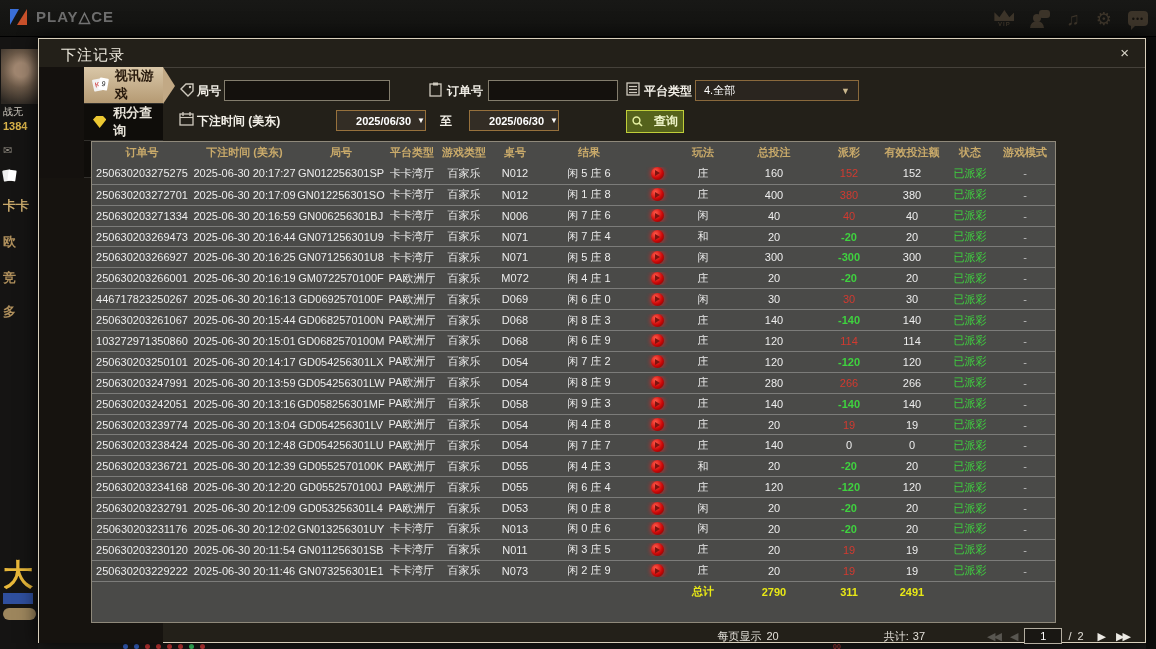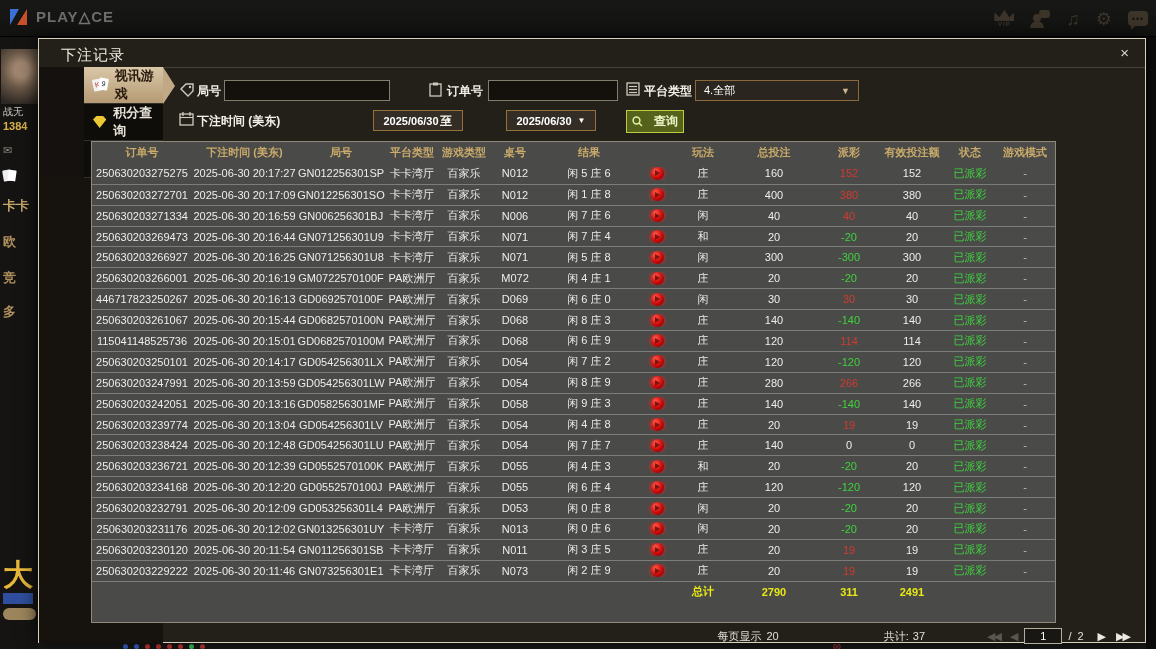--- a/index.html
+++ b/index.html
@@ -73,40 +73,40 @@
   .doc-ico::after { content:""; position:absolute; right:0; top:0; border-left:4px solid #c8833a;
     border-top:4px solid #232019; }
   .doc-ico .ln { position:absolute; left:2px; right:2px; height:1px; background:#b09a64; }
 
   
   #filters { position:absolute; left:124px; top:28px; width:984px; height:74px; }
   .flabel { color:#f3f0e8; font-size:12px; font-weight:bold; white-space:nowrap; }
   .txt-input { position:absolute; height:21px; background:#14110d; border:1px solid #837d6d; }
   .date-btn { position:absolute; height:21px; background:#332d25; border:1px solid #97713c;
     color:#fff; font-size:11px; font-weight:bold; display:flex; align-items:center;
-    justify-content:center; gap:6px; cursor:pointer;margin-left:37px; }
+    justify-content:flex-end; gap:6px; cursor:pointer; }
   .date-btn .dd { font-size:8px; color:#fff; }
   .select { position:absolute; height:21px; background:#2a251f; border:1px solid #8a693c;
     color:#fff; font-size:11px; display:flex; align-items:center; padding:0 8px; cursor:pointer; }
   .select .dd { position:absolute; right:8px; font-size:9px; color:#cbb88e; }
   #search-btn { position:absolute; left:463px; top:43px; width:58px; height:23px;
     background:#55621c; border:1px solid #c0ce39; color:#f0f6cc; font-size:12px; font-weight:bold;
     display:flex; align-items:center; justify-content:center; gap:11px; cursor:pointer; }
   .fico { display:inline-block; }
 
   
   #btable { position:absolute; left:52px; top:102px; width:965px; height:482px;
     border:1px solid #8f897b; background:#4a4a48; overflow:hidden; }
   .trow { display:grid; height:20.9px;
     grid-template-columns:100px 105px 88px 54px 50px 52px 96px 40px 52px 90px 60px 66px 50px 1fr;
     align-items:center; border-top:1px solid #7c7c7a; }
   .trow:first-child { border-top:none; }
   .cell { font-size:11px; color:#ededed; text-align:center; white-space:nowrap; overflow:hidden; }
   .hcell { color:#c9aa6a; font-weight:bold; font-size:11px; text-align:center; white-space:nowrap; }
-  .pay-pos { color:#d23a30; } .pay-neg { color:#3fd23f; } .pay-zero { color:#ededed; }
+  .pay-pos { color:#d23a30; } .pay-neg { color:#3fd23f;font-weight:bold; } .pay-zero { color:#ededed; }
   .st-green { color:#3fd23f; }
   .mode { color:#bdbdbd; }
   .sumcell { color:#e8e816; font-weight:bold; font-size:11px; text-align:center; }
   .play { width:13px; height:13px; border-radius:50%; margin:0 auto;
     background:radial-gradient(circle at 35% 32%, #ff5a4a, #cc0808 55%, #6f0000);
     box-shadow:0 0 5px rgba(255,30,30,.9); display:flex; align-items:center; justify-content:center; cursor:pointer; }
   .play .tri { width:0; height:0; border-left:5px solid #7d1410;
     border-top:3px solid transparent; border-bottom:3px solid transparent; margin-left:1px; }
 
   
@@ -429,21 +429,21 @@
             </span>
           </div>
           <div class="cell">庄</div>
           <div class="cell">140</div>
           <div class="cell pay-neg">-140</div>
           <div class="cell">140</div>
           <div class="cell st-green">已派彩</div>
           <div class="cell mode">-</div>
         </div>
         <div class="trow">
-          <div class="cell">115041148525736</div>
+          <div class="cell">103272971350860</div>
           <div class="cell">2025-06-30 20:15:01</div>
           <div class="cell">GD0682570100M</div>
           <div class="cell">PA欧洲厅</div>
           <div class="cell">百家乐</div>
           <div class="cell">D068</div>
           <div class="cell">闲 6 庄 9</div>
           <div class="cell">
             <span class="play">
               <span class="tri"></span>
             </span>

